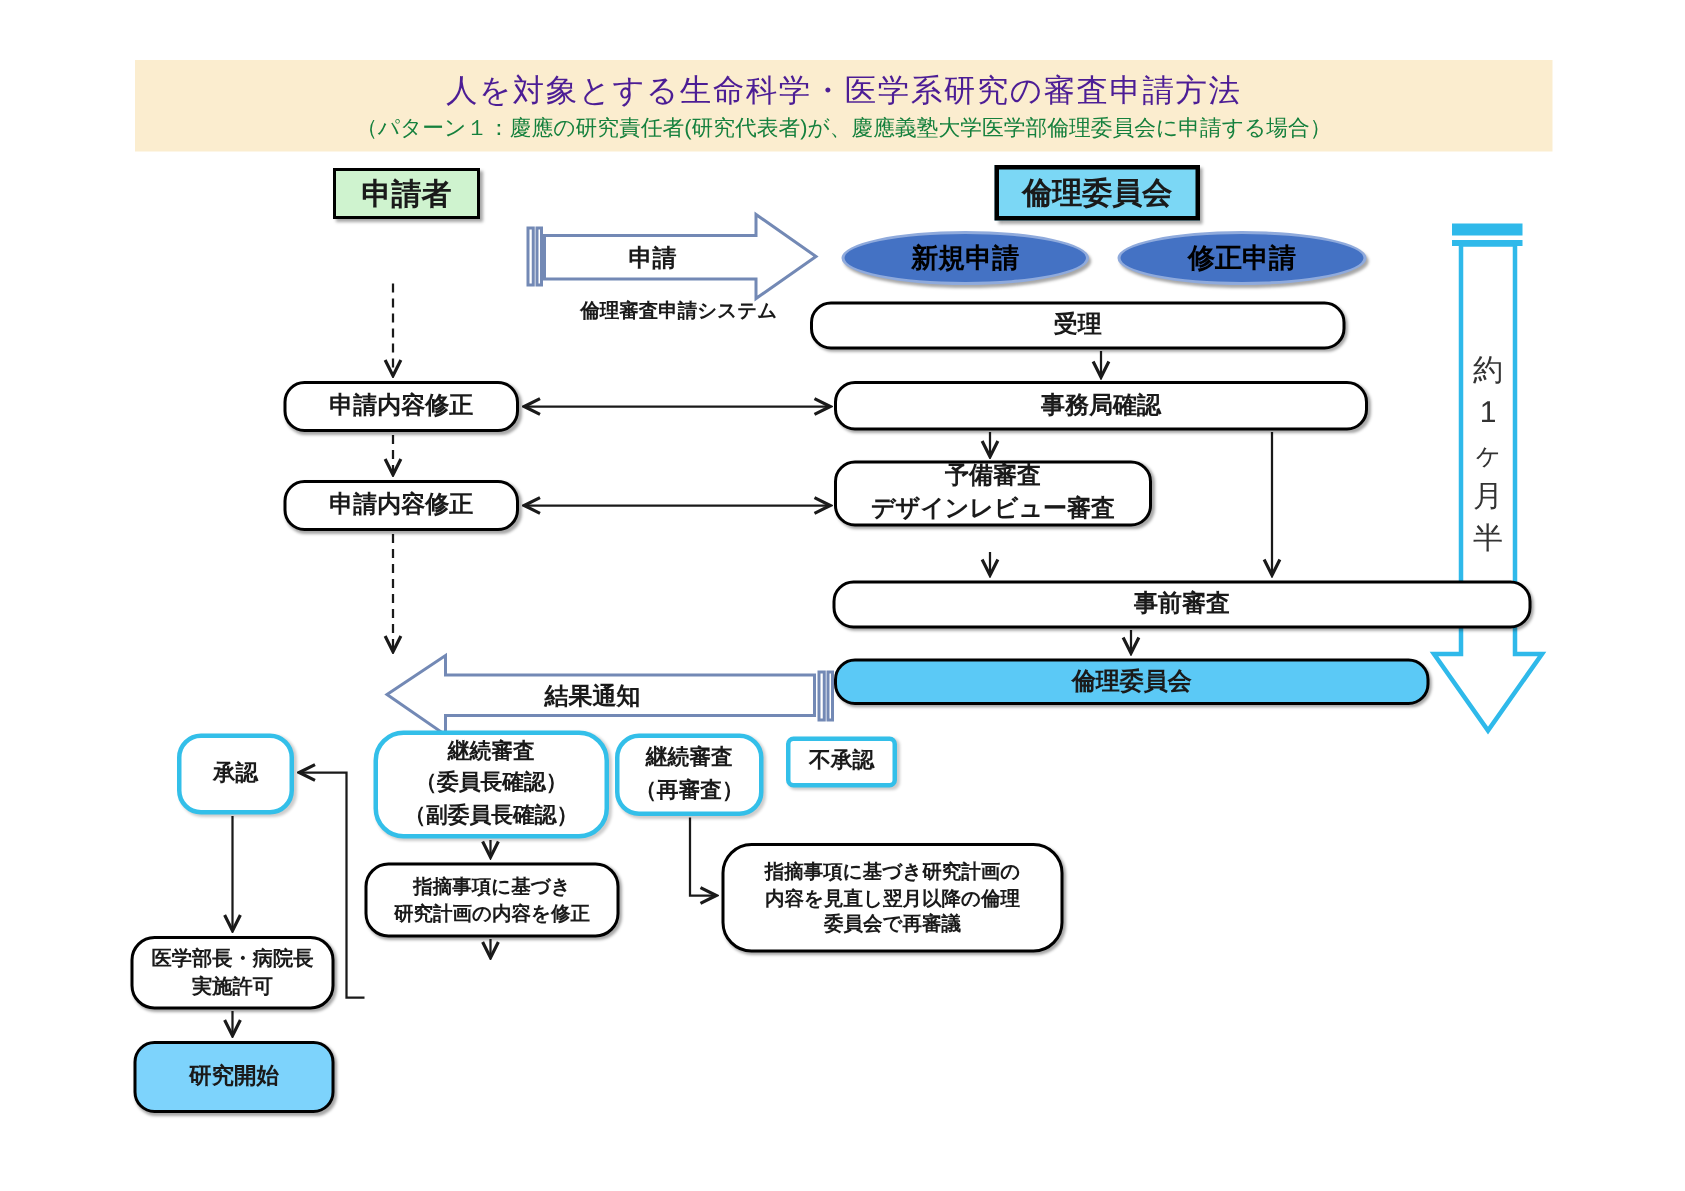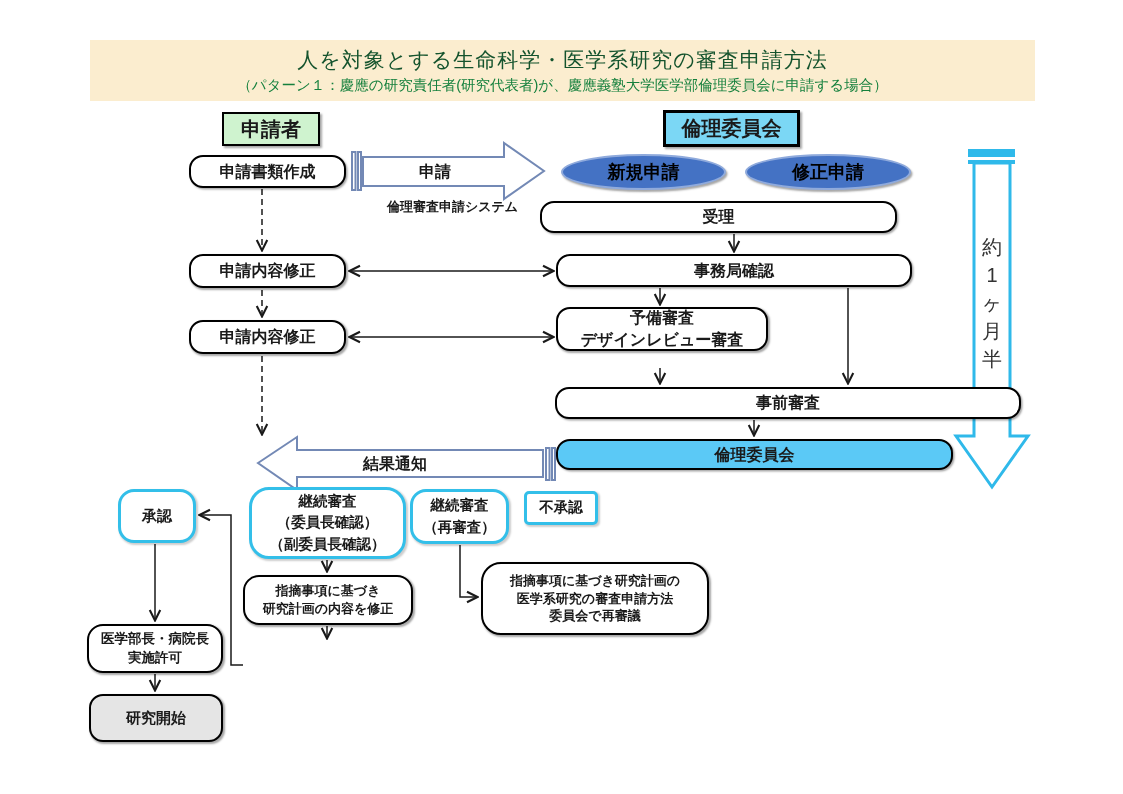--- a/index.html
+++ b/index.html
@@ -5,32 +5,32 @@
   html,body{margin:0;padding:0;background:#fff;}
   #canvas{
     position:relative;width:1123px;height:794px;background:#ffffff;overflow:hidden;
     font-family:"Liberation Sans","DejaVu Sans",sans-serif;color:#1a1a1a;
   }
   .abs{position:absolute;box-sizing:border-box;}
   .center{display:flex;align-items:center;justify-content:center;text-align:center;}
   .col{flex-direction:column;}
   
   .band{background:#FBEDCF;}
-  .band .t1{font-size:21px;color:#14532d;letter-spacing:1px;}
+  .band .t1{font-size:21px;color:#4c1d95;letter-spacing:1px;}
   .band .t2{font-size:14.5px;color:#15803d;margin-top:2px;}
   
   .tag{border:2.5px solid #000;font-weight:bold;font-size:20px;box-shadow:2px 2px 2px rgba(0,0,0,.35);}
   .tag.green{background:#CFF3CF;}
   .tag.blue{background:#7BD7F5;border-width:3px;}
   
   .rbox{background:#fff;border:2.5px solid #000;border-radius:14px;font-weight:bold;
         box-shadow:1.5px 1.5px 2px rgba(0,0,0,.35);font-size:16px;line-height:1.35;}
   .rbox.sm{font-size:13px;border-radius:16px;}
   .rbox.cyanfill{background:#5BC9F6;}
-  .rbox.greenfill{background:#e5e5e5;font-size:15px;}
+  .rbox.greenfill{background:#7dd3fc;font-size:15px;}
   .cybox{background:#fff;border:3px solid #33BFE9;border-radius:16px;font-weight:bold;
          font-size:14.5px;line-height:1.45;box-shadow:1.5px 1.5px 2px rgba(0,0,0,.2);}
   .ellipse{background:#4472C4;border:2px solid #8FAADC;border-radius:50%;color:#000000;
            font-weight:bold;font-size:18px;box-shadow:1.5px 2px 2px rgba(0,0,0,.35);}
   .arrowlabel{font-weight:bold;font-size:16px;}
   .arrowsub{font-weight:bold;font-size:13px;}
   .vtext{font-size:20px;color:#333;line-height:28px;text-align:center;font-weight:normal;}
   svg{position:absolute;left:0;top:0;}
 </style>
 </head>
@@ -91,23 +91,20 @@
     </g>
   </svg>
 
   <div class="abs tag green center" style="left:222px;top:112px;width:98px;height:34px;">
     <span>申請者</span>
   </div>
   <div class="abs tag blue center" style="left:663px;top:110px;width:137px;height:37px;">
     <span>倫理委員会</span>
   </div>
 
-  <div class="abs rbox center" style="left:189px;top:155px;width:157px;height:33px;">
-    <span>申請書類作成</span>
-  </div>
   <div class="abs rbox center" style="left:189px;top:254px;width:157px;height:34px;">
     <span>申請内容修正</span>
   </div>
   <div class="abs rbox center" style="left:189px;top:320px;width:157px;height:34px;">
     <span>申請内容修正</span>
   </div>
 
   <div class="abs arrowlabel center" style="left:375px;top:161px;width:120px;height:22px;">
     <span>申請</span>
   </div>
@@ -164,21 +161,21 @@
   <div class="abs cybox center" style="left:524px;top:491px;width:74px;height:34px;border-radius:5px;">
     <span>不承認</span>
   </div>
 
   <div class="abs rbox sm center col" style="left:243px;top:575px;width:170px;height:50px;">
     <span>指摘事項に基づき</span>
     <span>研究計画の内容を修正</span>
   </div>
   <div class="abs rbox sm center col" style="left:481px;top:562px;width:228px;height:73px;border-radius:20px;">
     <span>指摘事項に基づき研究計画の</span>
-    <span>医学系研究の審査申請方法</span>
+    <span>内容を見直し翌月以降の倫理</span>
     <span>委員会で再審議</span>
   </div>
   <div class="abs rbox sm center col" style="left:87px;top:624px;width:136px;height:49px;font-size:13.5px;">
     <span>医学部長・病院長</span>
     <span>実施許可</span>
   </div>
   <div class="abs rbox greenfill center" style="left:89px;top:694px;width:134px;height:48px;">
     <span>研究開始</span>
   </div>
 

